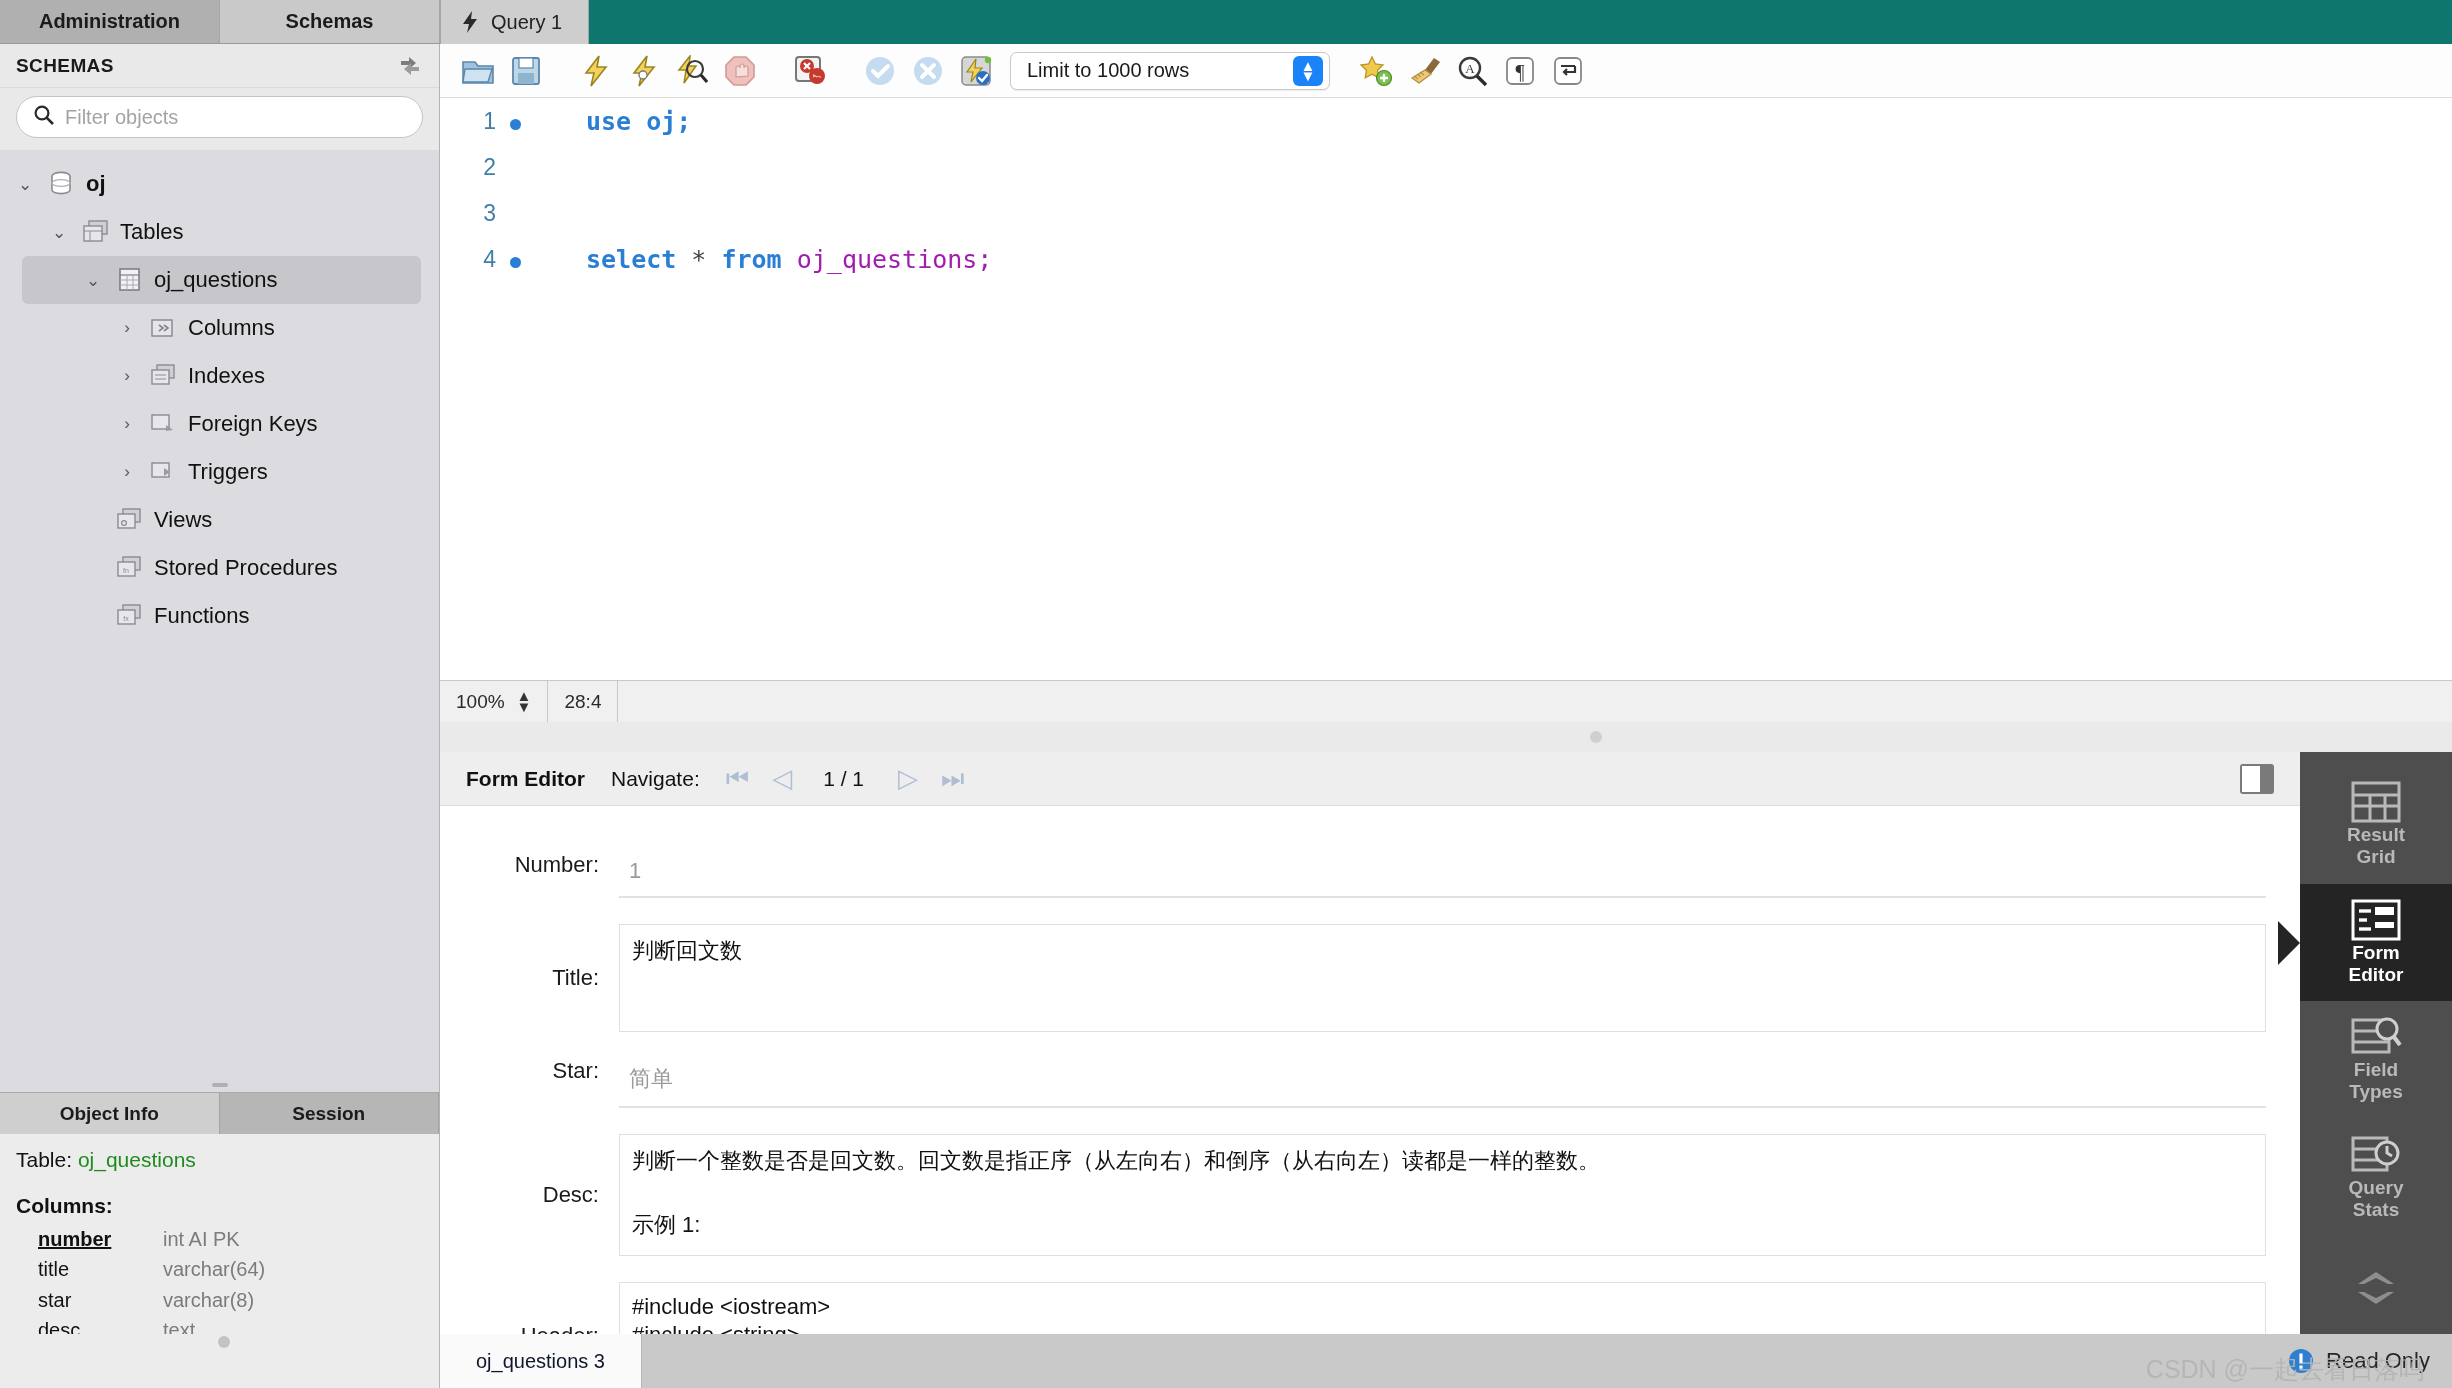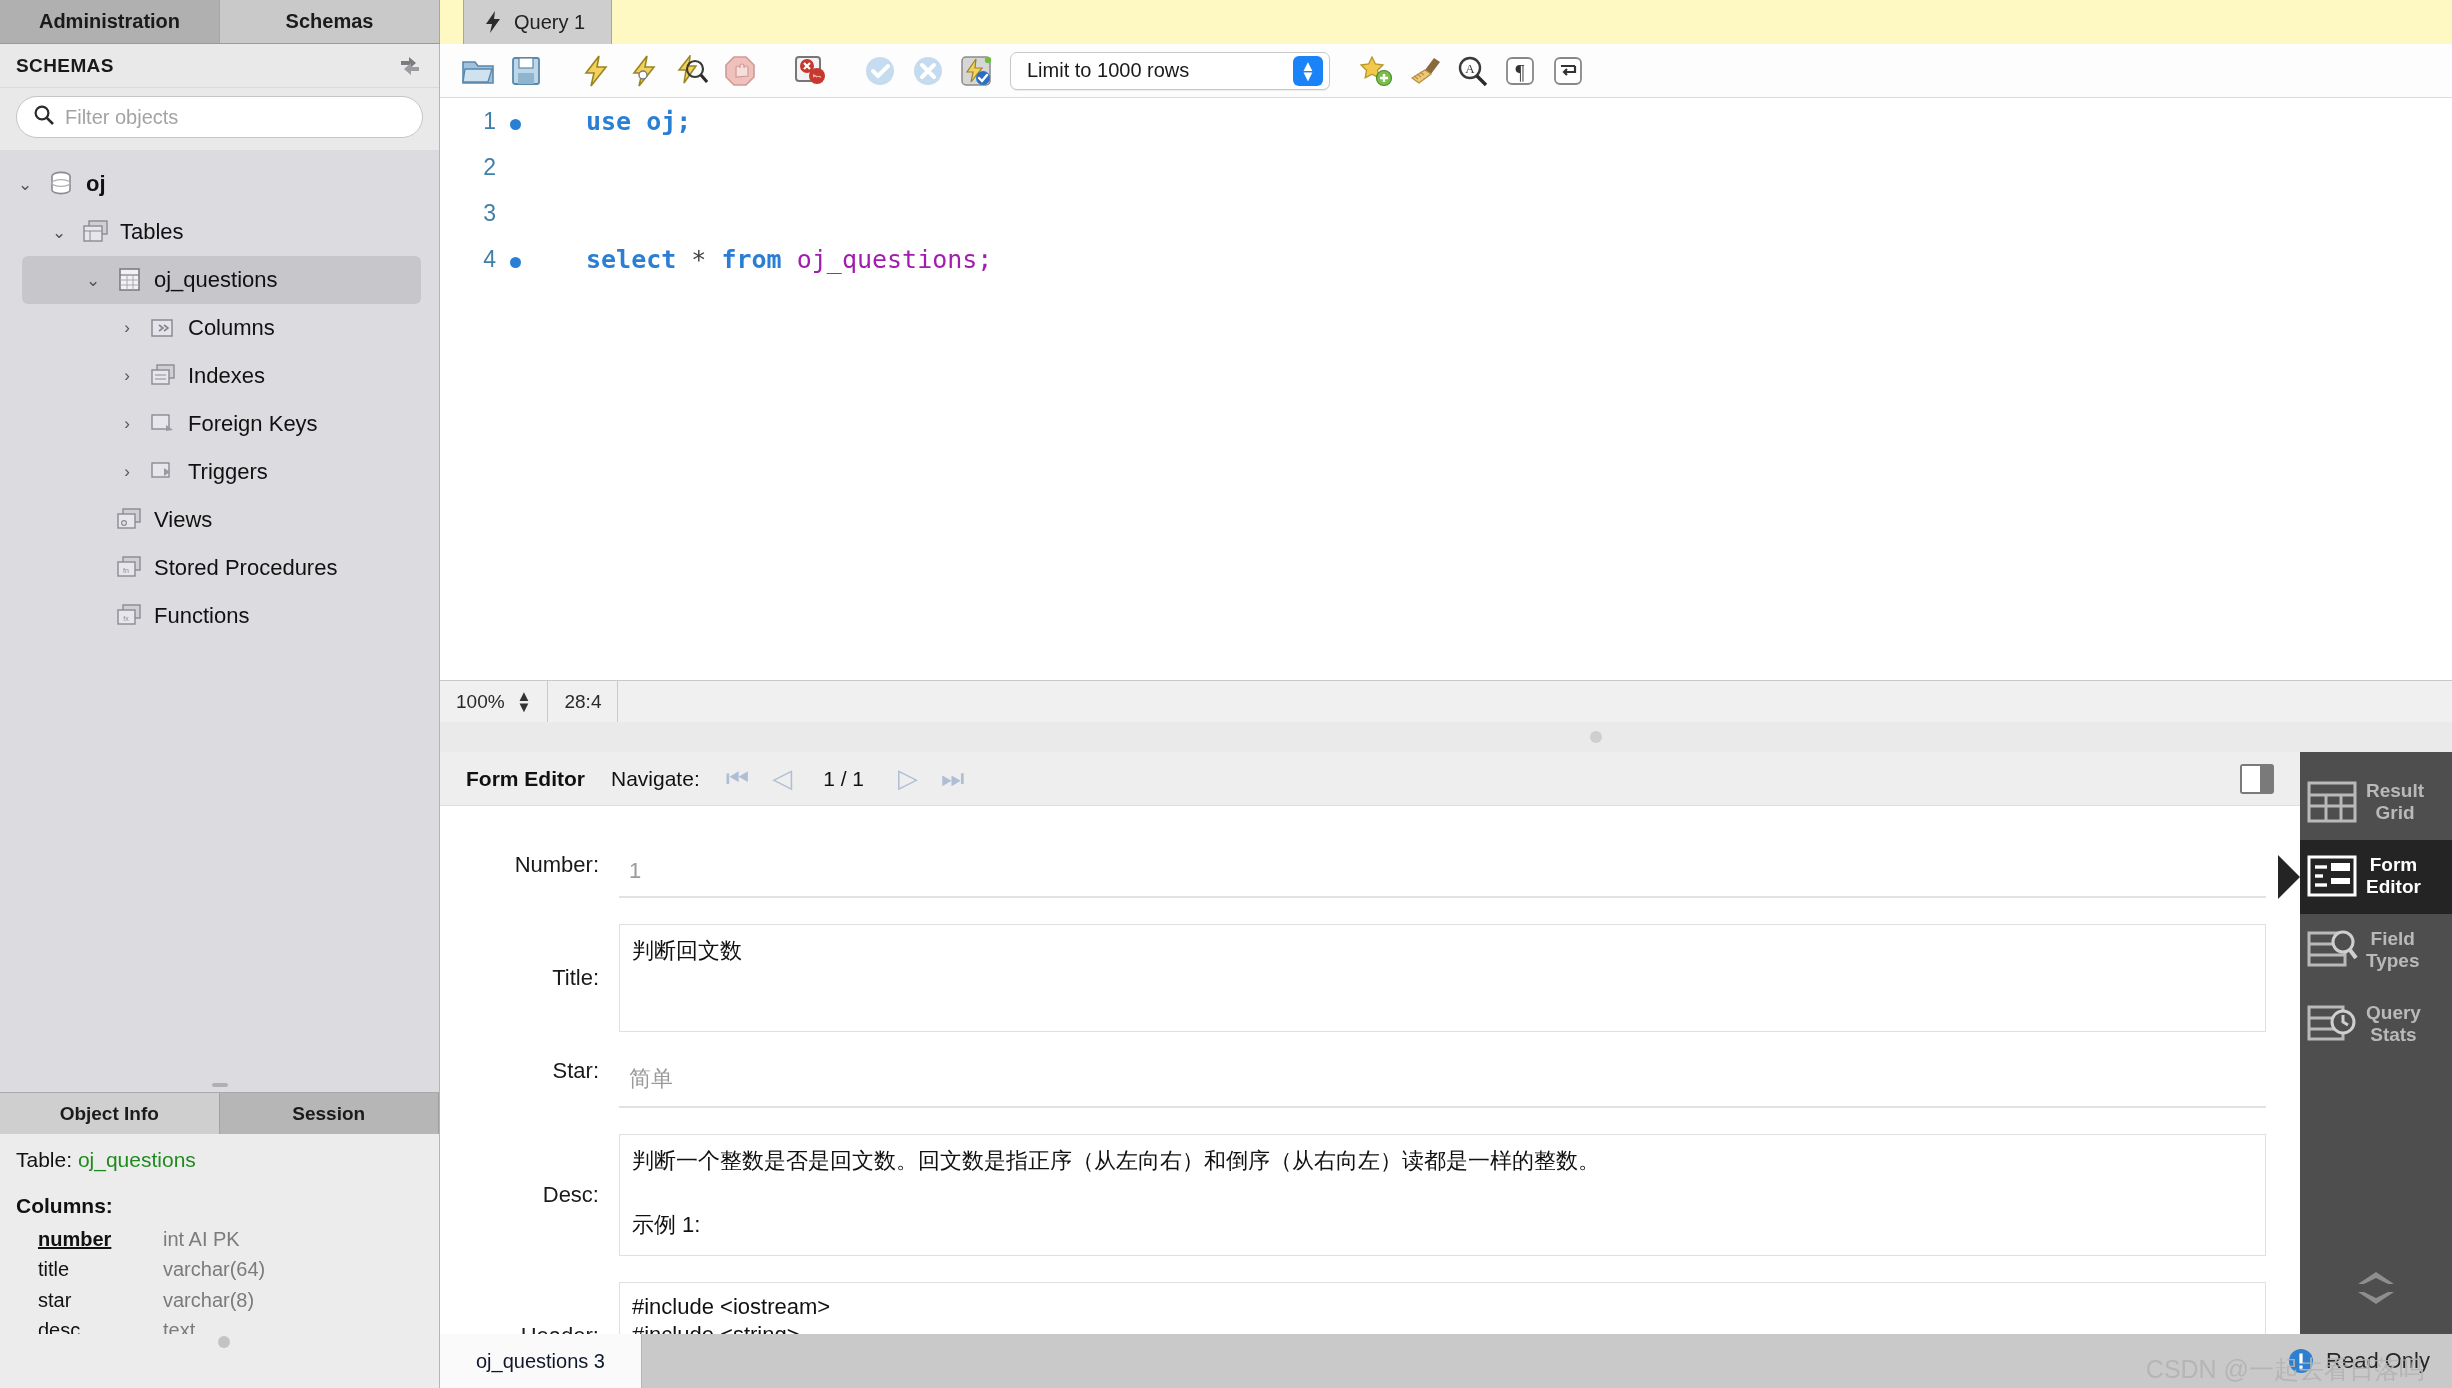--- a/index.html
+++ b/index.html
@@ -5,21 +5,21 @@
   * { box-sizing: border-box; margin: 0; padding: 0; }
   html, body {
     width: 2452px; height: 1388px;
     font-family: "Liberation Sans", sans-serif;
     background: #ffffff; overflow: hidden;
   }
 
   .app { position: relative; width: 2452px; height: 1388px; display: flex; flex-direction: column; }
 
   
-  .topbar { height: 44px; display: flex; background: #fef9c3; flex: none; gap: 23px; }
+  .topbar { height: 44px; display: flex; background: #0f766e; flex: none; }
   .lefttabs { width: 440px; display: flex; border-bottom: 1px solid #9a9a9a; }
   .ltab {
     flex: 1; display: flex; align-items: center; justify-content: center;
     font-size: 20px; font-weight: bold; color: #1b1b1b;
     background: #c9c9c9; border-right: 1px solid #a6a6a6;
   }
   .ltab.active { background: #b0b0b0; }
   .qtabwrap { display: flex; align-items: stretch; background: #b8b8b8; }
   .qtab {
     display: flex; align-items: center; gap: 12px;
@@ -165,21 +165,21 @@
   .ftext.t-title { height: 108px; }
   .ftext.t-desc  { height: 122px; }
   .ftext.t-head  { height: 108px; line-height: 1.28; }
 
   
   .rail {
     width: 152px; background: #4e4e4e; flex: none; display: flex; flex-direction: column;
     align-items: stretch; padding-top: 14px; position: relative;
   }
   .railtab {
-    padding: 14px 6px 16px 6px; display: flex; align-items: center; gap: 8px;
+    padding: 14px 6px 16px 6px; display: flex; flex-direction: column; align-items: center; gap: 0;
     color: #b9b9b9; font-size: 19px; text-align: center; line-height: 1.15; font-weight: bold;
     position: relative;
   }
   .railtab.active { background: #242424; color: #fff; }
   .railtab.active::before {
     content: ""; position: absolute; left: -22px; top: 50%; transform: translateY(-50%);
     width: 0; height: 0; border-top: 22px solid transparent; border-bottom: 22px solid transparent;
     border-left: 22px solid #242424;
   }
   .railico { width: 52px; height: 44px; }

